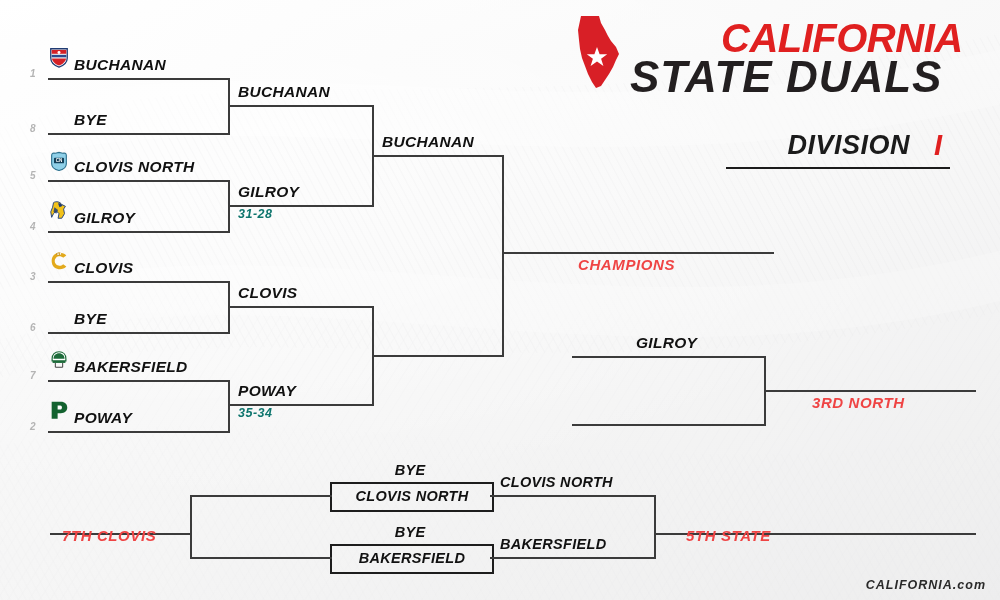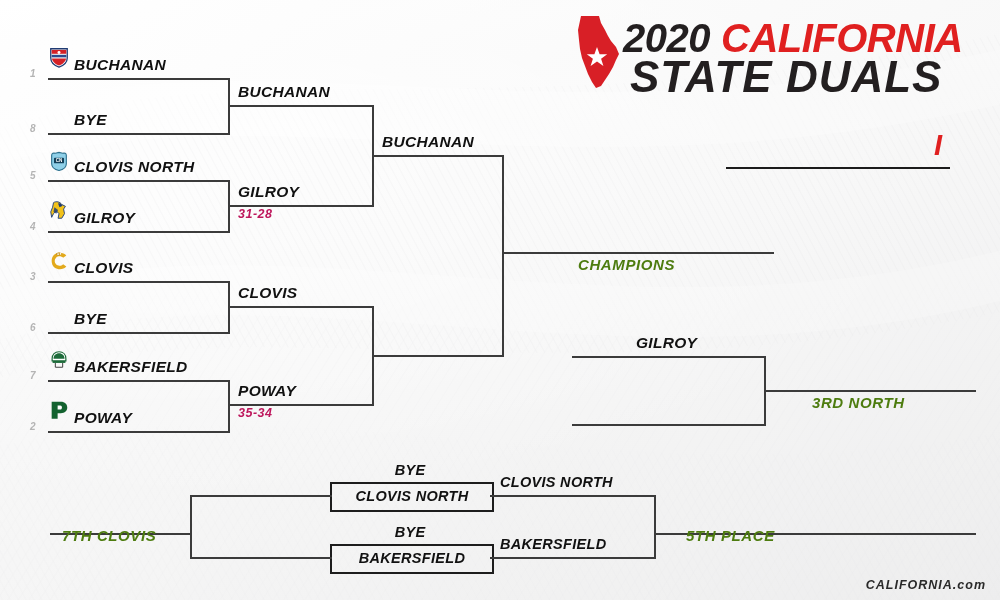--- a/index.html
+++ b/index.html
@@ -56,29 +56,29 @@
   .hline{position:absolute;height:2px;background:#3b3b3b;}
   .vline{position:absolute;width:2px;background:#3b3b3b;}
 
   .team{
     position:absolute;font-size:15.5px;font-weight:bold;font-style:italic;
     color:#111;white-space:nowrap;letter-spacing:.3px;
   }
   .team.sm{font-size:14.5px;}
   .score{
     position:absolute;font-size:12.5px;font-weight:bold;font-style:italic;
-    color:#be185d;letter-spacing:.5px;white-space:nowrap;
+    color:#0f766e;letter-spacing:.5px;white-space:nowrap;
   }
   .seed{
     position:absolute;font-size:10px;font-weight:bold;font-style:italic;
     color:#b4b4b4;white-space:nowrap;
   }
   .slot-label{
     position:absolute;font-size:15px;font-weight:bold;font-style:italic;
-    color:#4d7c0f;white-space:nowrap;letter-spacing:.6px;
+    color:#ef4444;white-space:nowrap;letter-spacing:.6px;
   }
 
   .logo{position:absolute;width:22px;height:22px;}
 
   
   .cbox{position:absolute;border:2px solid #1d1d1d;background:transparent;}
   .cbox-text{
     position:absolute;width:100%;text-align:center;
     font-size:14.5px;font-weight:bold;font-style:italic;color:#111;
     white-space:nowrap;letter-spacing:.3px;
@@ -124,26 +124,26 @@
 
 <div id="header-block" class="hdr">
 
   <svg id="ca-logo" viewBox="0 0 48 76">
     <path d="M6 2 L24 2 L26 9 L30 16 L33 22 L36 27 L41 33 L44 40 L41 46
              L38 53 L34 60 L30 66 L26 72 L21 74 L17 68 L13 60 L10 52
              L7 44 L5 35 L4 26 L3 16 Z" fill="#d81f26"></path>
     <polygon fill="#ffffff" points="22,33 24.6,40.2 32.2,40.2 26.1,44.8 28.4,52 22,47.6 15.6,52 17.9,44.8 11.8,40.2 19.4,40.2"></polygon>
   </svg>
 
-  <div class="ttl" id="title-year">2020</div>
   <div class="ttl" id="title-california">CALIFORNIA</div>
   <div class="ttl" id="title-stateduals">STATE DUALS</div>
 </div>
 
 <div id="division-block" class="hdr">
+  <div id="division-label">DIVISION</div>
   <div id="division-number">I</div>
   <div id="division-rule"></div>
 </div>
 
 <div id="stage">
 
   <div class="seed" style="left:30px;top:68px;">1</div>
   <svg class="logo" style="left:48px;top:46px;" viewBox="0 0 24 24">
     <path d="M3 3 H21 V13 C21 18 16 21.5 12 23 C8 21.5 3 18 3 13 Z" fill="#ffffff" stroke="#1f3b73" stroke-width="1.4"></path>
     <path d="M4 4.3 H20 V8.5 H4 Z" fill="#d42127"></path>
@@ -269,21 +269,21 @@
   <div class="team sm" style="left:500px;top:474px;">CLOVIS NORTH</div>
   <div class="hline" style="left:490px;top:495px;width:166px;"></div>
 
   <div class="team sm" style="left:500px;top:536px;">BAKERSFIELD</div>
   <div class="hline" style="left:490px;top:557px;width:166px;"></div>
 
   <div class="vline" style="left:654px;top:495px;height:62px;"></div>
 
   <div class="team sm" style="left:690px;top:512px;"></div>
   <div class="hline" style="left:654px;top:533px;width:322px;"></div>
-  <div class="slot-label" style="left:686px;top:527px;">5TH PLACE</div>
+  <div class="slot-label" style="left:686px;top:527px;">5TH STATE</div>
 
   <div class="hline" style="left:190px;top:495px;width:142px;"></div>
   <div class="hline" style="left:190px;top:557px;width:142px;"></div>
   <div class="vline" style="left:190px;top:495px;height:64px;"></div>
 
   <div class="team sm" style="left:100px;top:512px;"></div>
   <div class="hline" style="left:50px;top:533px;width:142px;"></div>
   <div class="slot-label" style="left:62px;top:527px;">7TH CLOVIS</div>
 
 </div>

